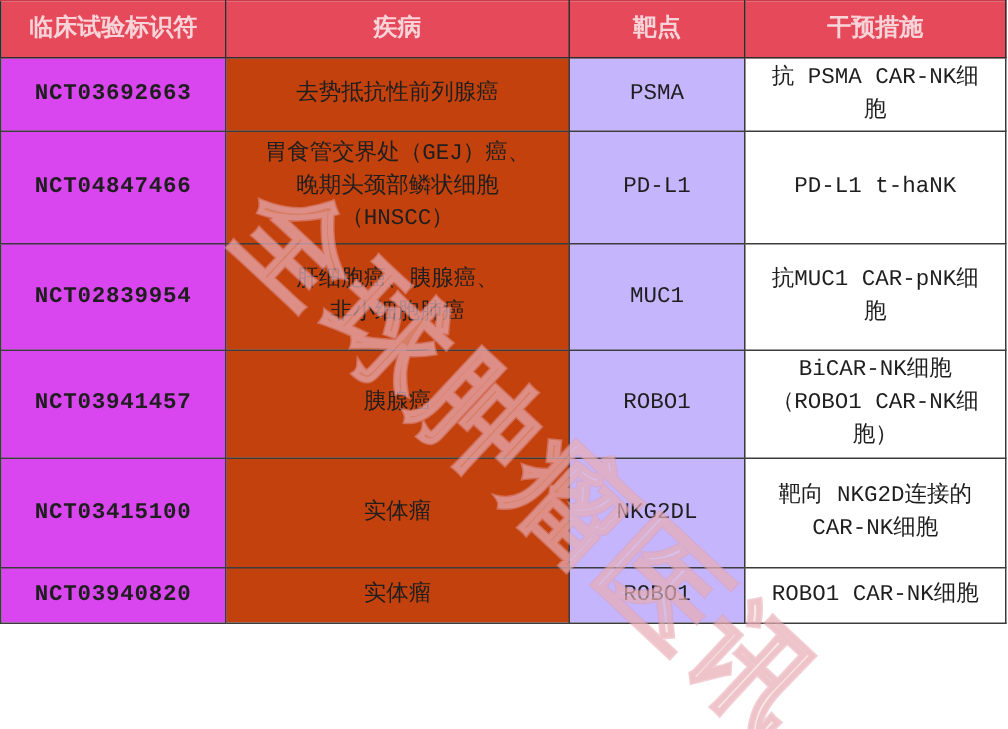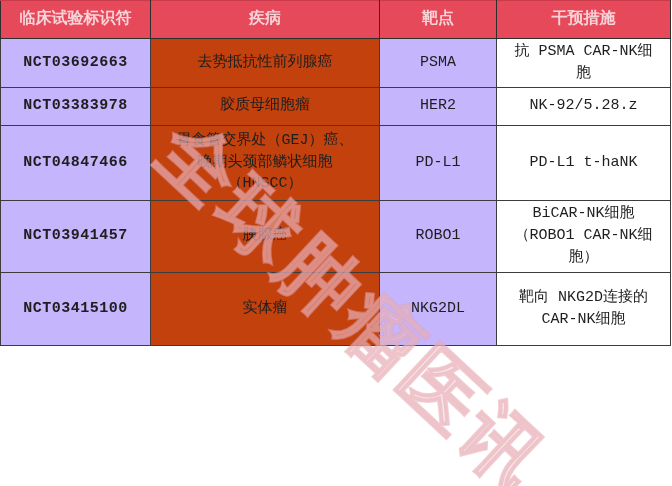--- a/index.html
+++ b/index.html
@@ -34,21 +34,21 @@
   thead th{
     background:#e5495a;
     color:#f8d3d8;
     font-weight:bold;
     font-size:16px;
     height:38px;
     border-color:#2e2e2e;
     border-top-color:#c93a4b;
   }
   td.id-cell{
-    background:#c4b5fd;
+    background:#d946ef;
     font-weight:bold;
     letter-spacing:0.5px;
   }
   td.disease-cell{background:#c2410c;}
   td.target-cell{background:#c4b5fd;}
   td.intervention-cell{background:#ffffff;}
   #watermark{
     position:absolute;
     left:205px;
     top:100px;
@@ -84,45 +84,52 @@
         <th>干预措施</th>
       </tr>
     </thead>
     <tbody id="trials-body">
         <tr style="height: 39px;">
           <td class="id-cell">NCT03692663</td>
           <td class="disease-cell">去势抵抗性前列腺癌</td>
           <td class="target-cell">PSMA</td>
           <td class="intervention-cell">抗 PSMA CAR-NK细胞</td>
         </tr>
-        <tr style="height: 38px;">
-          <td class="id-cell">NCT03383978</td>
-          <td class="disease-cell">胶质母细胞瘤</td>
-          <td class="target-cell">HER2</td>
-          <td class="intervention-cell">NK-92/5.28.z</td>
-        </tr>
         <tr style="height: 75px;">
           <td class="id-cell">NCT04847466</td>
           <td class="disease-cell">胃食管交界处（GEJ）癌、
 晚期头颈部鳞状细胞（HNSCC）</td>
           <td class="target-cell">PD-L1</td>
           <td class="intervention-cell">PD-L1 t-haNK</td>
+        </tr>
+        <tr style="height: 71px;">
+          <td class="id-cell">NCT02839954</td>
+          <td class="disease-cell">肝细胞癌、胰腺癌、
+非小细胞肺癌</td>
+          <td class="target-cell">MUC1</td>
+          <td class="intervention-cell">抗MUC1 CAR-pNK细胞</td>
         </tr>
         <tr style="height: 72px;">
           <td class="id-cell">NCT03941457</td>
           <td class="disease-cell">胰腺癌</td>
           <td class="target-cell">ROBO1</td>
           <td class="intervention-cell">BiCAR-NK细胞
 （ROBO1 CAR-NK细胞）</td>
         </tr>
         <tr style="height: 73px;">
           <td class="id-cell">NCT03415100</td>
           <td class="disease-cell">实体瘤</td>
           <td class="target-cell">NKG2DL</td>
           <td class="intervention-cell">靶向 NKG2D连接的
 CAR-NK细胞</td>
         </tr>
+        <tr style="height: 37px;">
+          <td class="id-cell">NCT03940820</td>
+          <td class="disease-cell">实体瘤</td>
+          <td class="target-cell">ROBO1</td>
+          <td class="intervention-cell">ROBO1 CAR-NK细胞</td>
+        </tr>
       </tbody>
   </table>
 
   <div id="watermark">全球肿瘤医讯</div>
 
 </div>
 
 </body></html>

